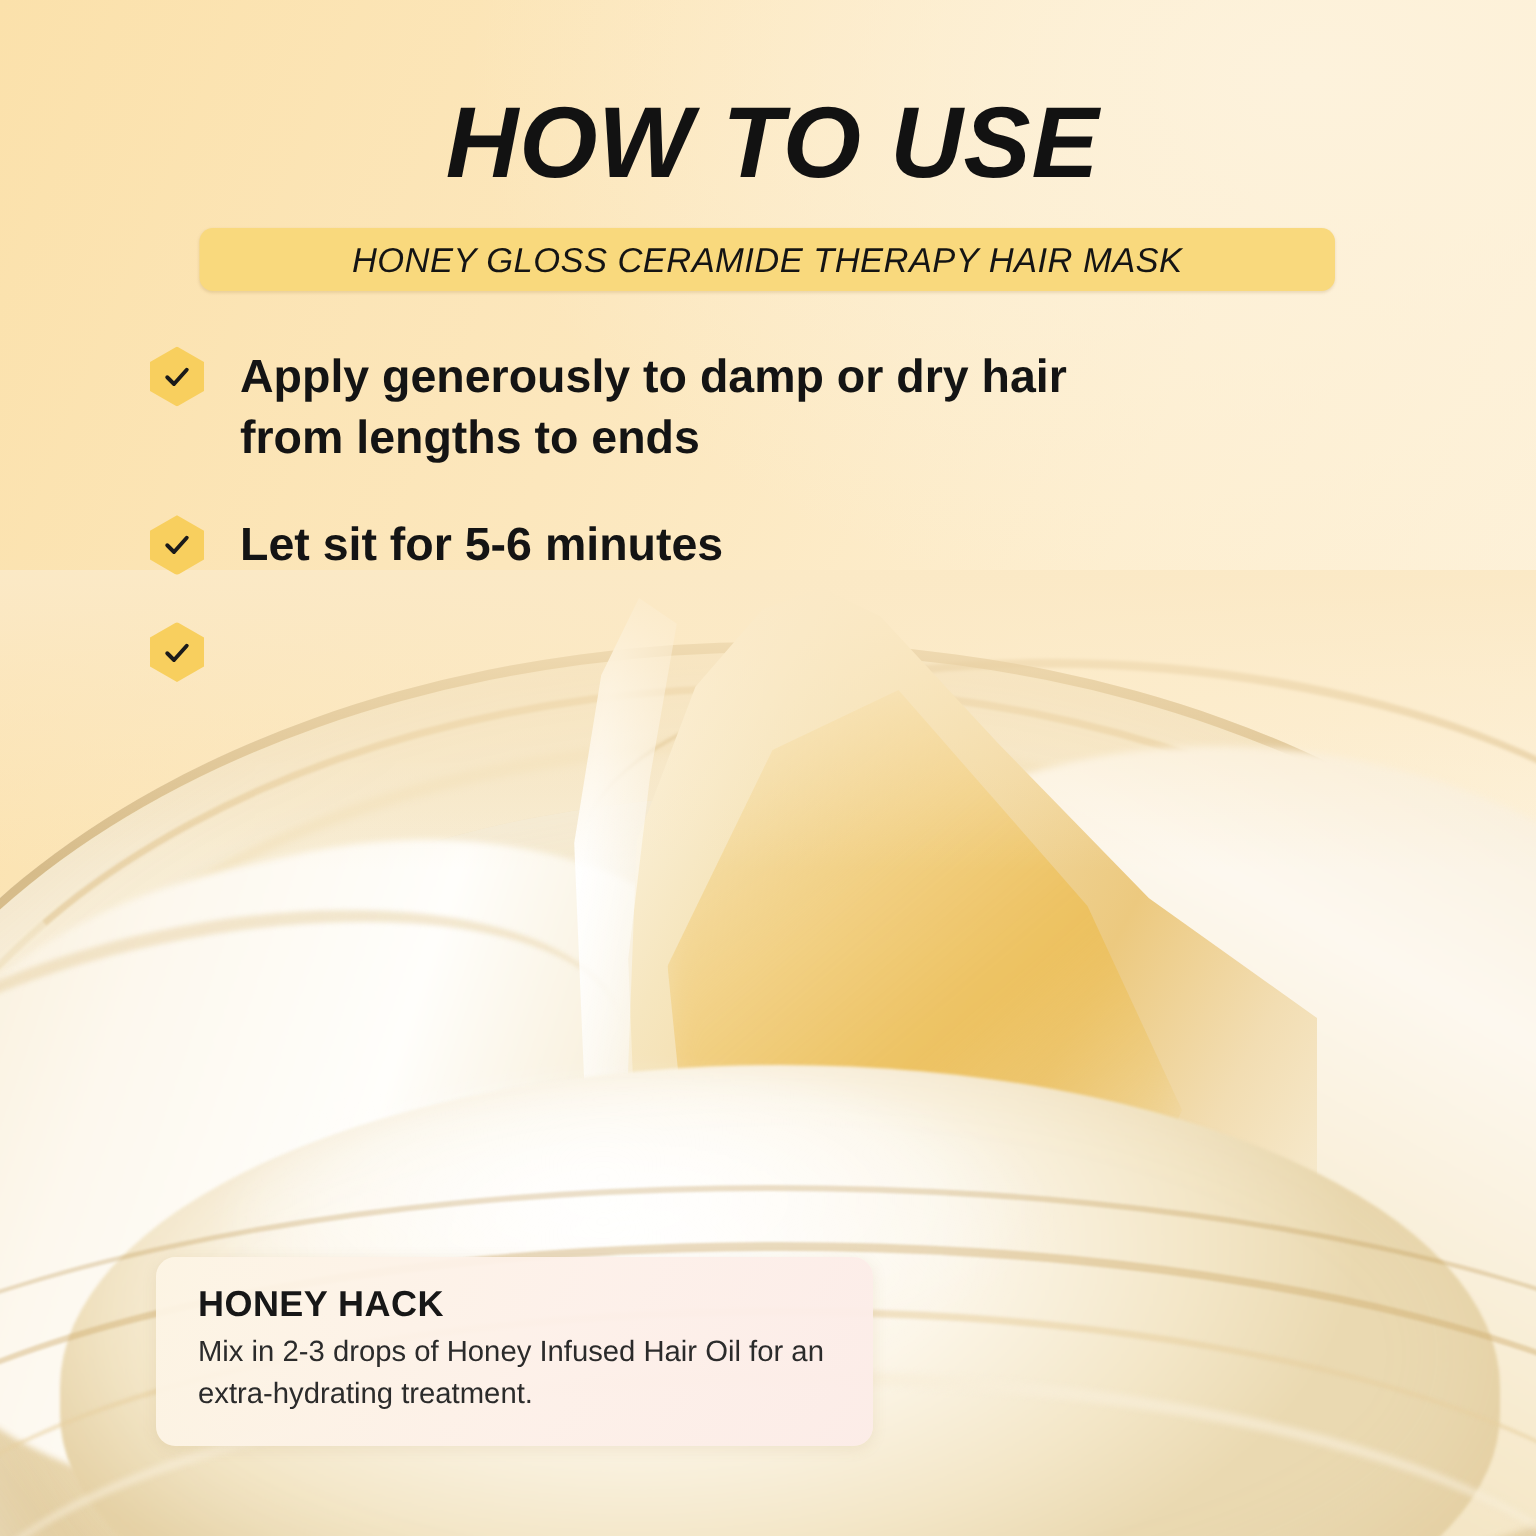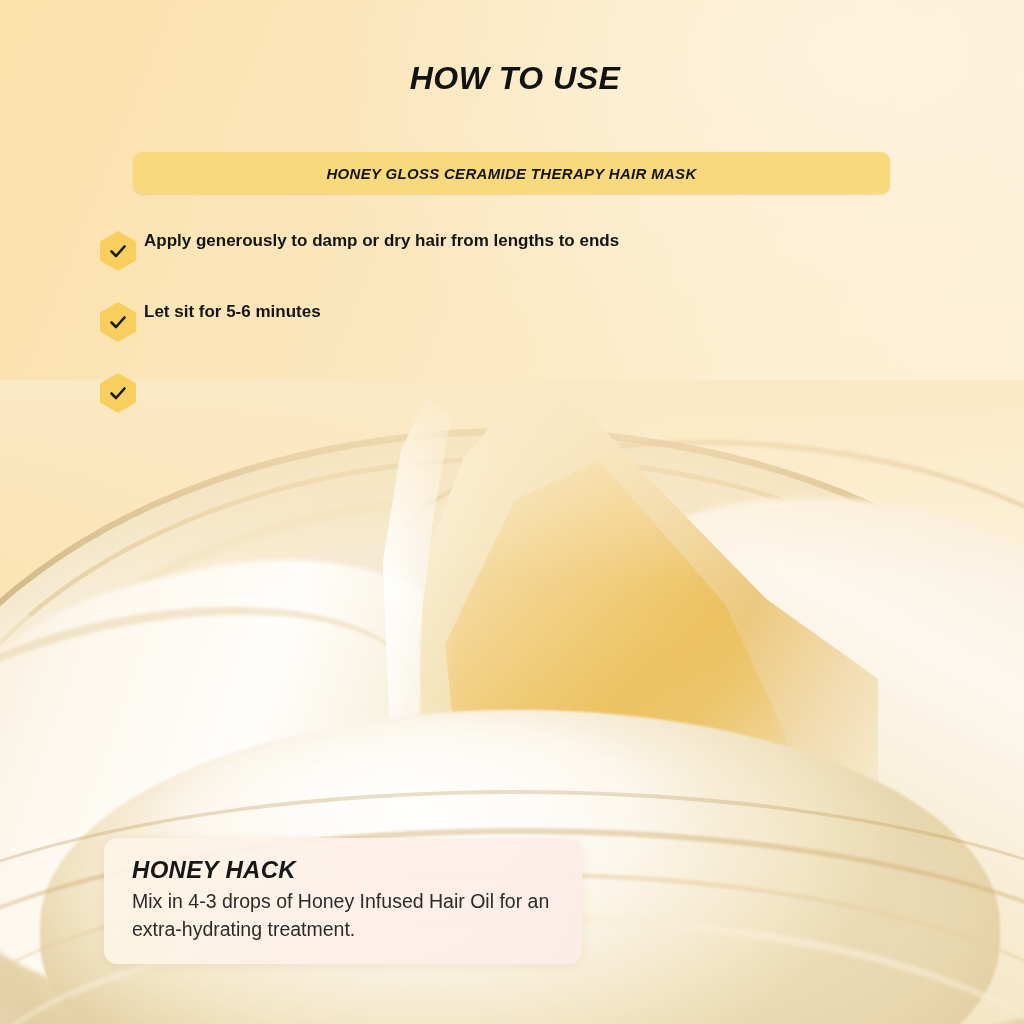--- a/index.html
+++ b/index.html
@@ -198,43 +198,43 @@
     position:absolute; left:0; top:0; width:1024px; height:200px;
     background: linear-gradient(180deg, #fbe9c6 0%, rgba(251,233,198,.55) 38%, rgba(251,233,198,0) 100%);
     pointer-events:none;
   }
 
   
   .title {
     position:absolute;
     left:0; top:62px; width:1016px;
     text-align:center;
-    font-size:32px;
+    font-size:67px;
     font-weight:bold;
     font-style:italic;
     letter-spacing:.5px;
     color:#121212;
     line-height:1;
     padding-left:14px;
   }
 
   .badge {
     position:absolute;
     left:133px; top:152px;
     width:757px; height:42px;
     background:#f9d97d;
     border-radius:9px;
     display:flex;
     align-items:center;
     justify-content:center;
     box-shadow:0 1px 2px rgba(150,110,40,.18);
   }
   .badge-text {
-    font-size:15px;
-    font-weight:bold;
+    font-size:23px;
+    font-weight:normal;
     font-style:italic;
     letter-spacing:.3px;
     color:#141414;
     white-space:nowrap;
   }
 
   .steps {
     position:absolute;
     left:100px; top:230px;
     width:700px;
@@ -251,42 +251,41 @@
     margin-top:1px;
   }
   .hex {
     width:36px; height:40px;
     background:#f8cf5e;
     clip-path: polygon(50% 0%, 100% 26%, 100% 74%, 50% 100%, 0% 74%, 0% 26%);
     display:flex; align-items:center; justify-content:center;
   }
   .hex svg { display:block; }
   .step-text {
-    margin-left:8px;
-    font-size:17px;
+    margin-left:24px;
+    font-size:31px;
     font-weight:bold;
     color:#141414;
     line-height:1.33;
     max-width:600px;
   }
 
   
   .hack-card {
     position:absolute;
     left:104px; top:838px;
     width:478px; height:126px;
     background: linear-gradient(112deg, rgba(253,245,229,.93) 0%, rgba(253,240,233,.95) 55%, rgba(252,236,232,.96) 100%);
     border-radius:13px;
     padding:18px 24px 0 28px;
     box-shadow:0 2px 10px rgba(160,120,60,.12);
   }
   .hack-title {
     font-size:24px;
     font-weight:bold;
-    font-style:italic;
     color:#171717;
     letter-spacing:.3px;
     margin-bottom:4px;
   }
   .hack-body {
     font-size:19.5px;
     color:#2b2b2b;
     line-height:1.42;
   }
 </style>
@@ -359,16 +358,16 @@
             <polyline points="3.5,10.5 8,15 16.5,5.5" fill="none" stroke="#1a1a1a" stroke-width="2.6" stroke-linecap="round" stroke-linejoin="round"></polyline>
           </svg>
         </div>
       </div>
     </div>
 
   </div>
 
   <div class="hack-card">
     <div class="hack-title">HONEY HACK</div>
-    <div class="hack-body">Mix in 4-3 drops of Honey Infused Hair Oil for an extra-hydrating treatment.</div>
+    <div class="hack-body">Mix in 2-3 drops of Honey Infused Hair Oil for an extra-hydrating treatment.</div>
   </div>
 
 </div>
 
 </body></html>

